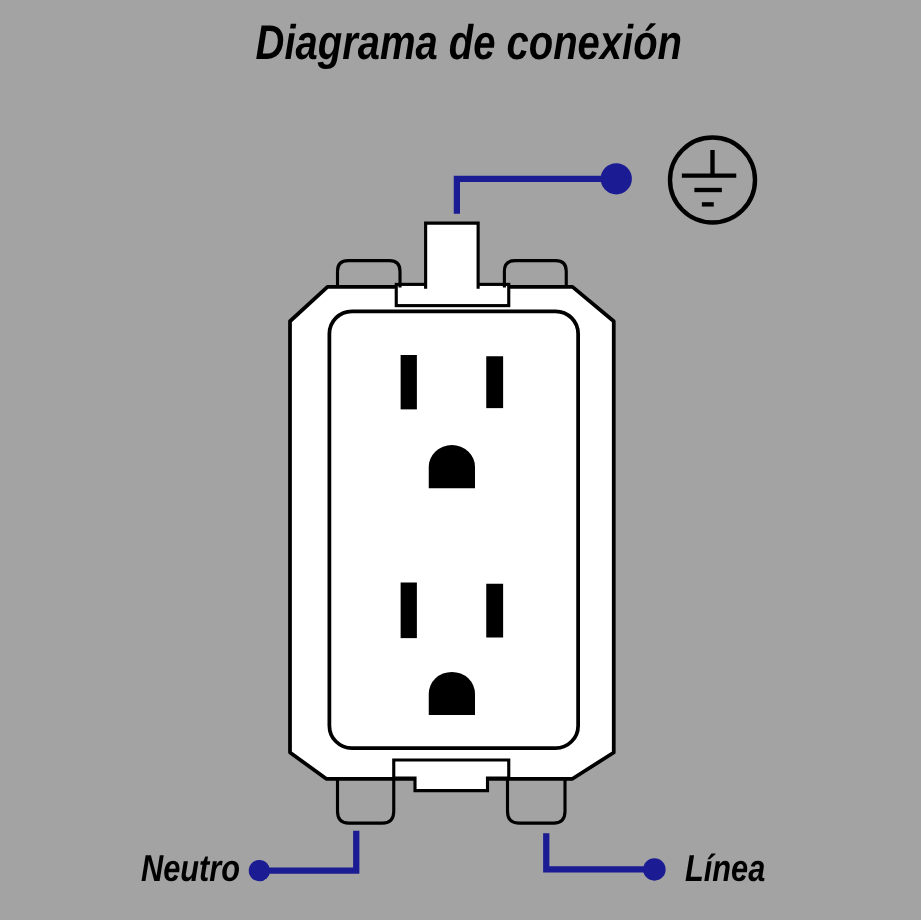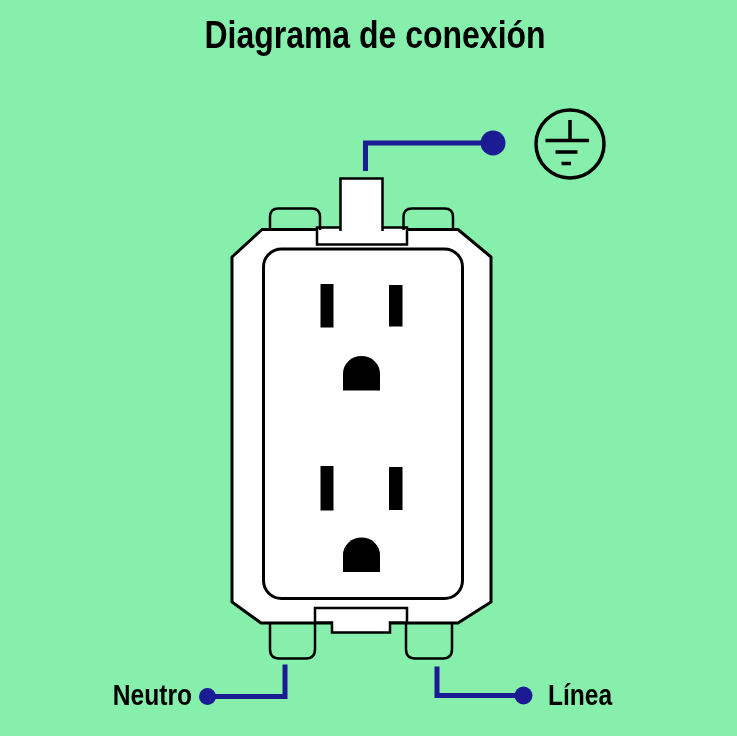--- a/index.html
+++ b/index.html
@@ -7,21 +7,22 @@
     padding: 0;
     background: #ffffff;
     width: 737px;
     height: 736px;
     overflow: hidden;
   }
   .diagram-wrap {
     position: relative;
     width: 737px;
     height: 736px;
-    background: #86efac;
+    background: #a3a3a3;
+    font-style: italic;
   }
   svg { display: block; }
   .outline     { fill: #ffffff; stroke: #000000; }
   .stroke-only { fill: none;    stroke: #000000; }
   .solid       { fill: #000000; stroke: none; }
   .wire        { fill: none; stroke: #1b1b94; stroke-width: 5; }
   .dot         { fill: #1b1b94; stroke: none; }
   .gnd         { stroke: #000000; stroke-width: 3.5; fill: none; }
   text {
     font-family: "Liberation Sans", "DejaVu Sans", sans-serif;

